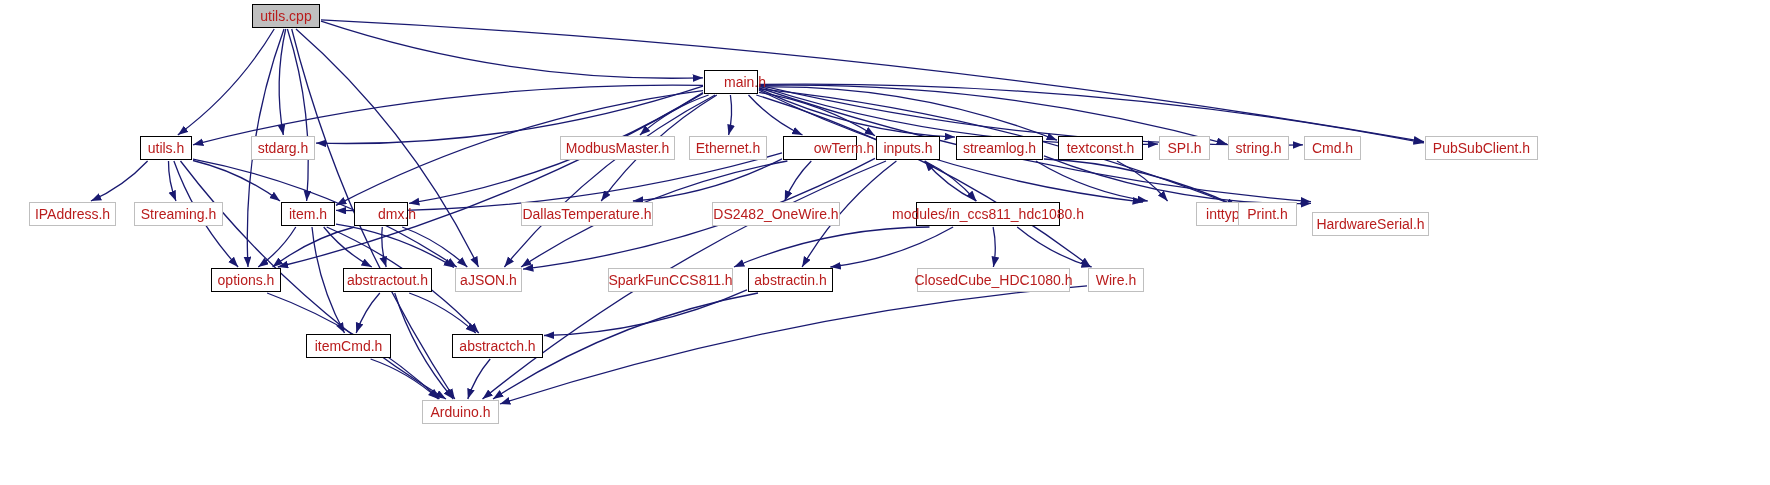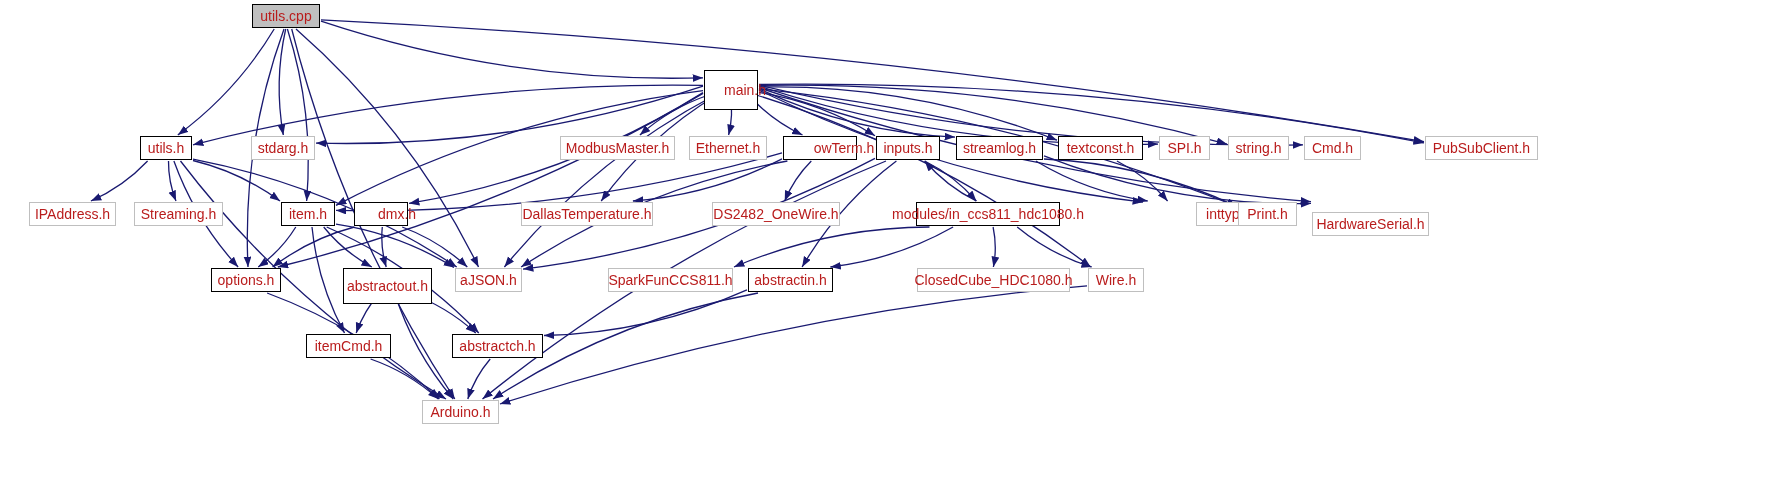--- a/index.html
+++ b/index.html
@@ -128,21 +128,21 @@
         <path d="M370.6,359.0 Q408.5,372.2 438.4,399.0" marker-end="url(#ah)"></path>
         <path d="M490.2,359.0 Q475.0,376.8 467.8,399.0" marker-end="url(#ah)"></path>
         <path d="M267.1,293.0 Q363.9,328.8 439.4,399.0" marker-end="url(#ah)"></path>
         <path d="M1087.0,285.8 Q786.8,311.6 500.0,404.0" marker-end="url(#ah)"></path>
       </g>
   </svg>
   <div id="nodes">
       <div class="node root" style="left: 252px; top: 4px; width: 68px; height: 24px;">
         <span class="lbl">utils.cpp</span>
       </div>
-      <div class="node local" style="left: 704px; top: 70px; width: 54px; height: 40px; padding-left: 28px;">
+      <div class="node local" style="left: 704px; top: 70px; width: 54px; height: 24px; padding-left: 28px;">
         <span class="lbl">main.h</span>
       </div>
       <div class="node local" style="left: 140px; top: 136px; width: 52px; height: 24px;">
         <span class="lbl">utils.h</span>
       </div>
       <div class="node lib" style="left: 251px; top: 136px; width: 64px; height: 24px;">
         <span class="lbl">stdarg.h</span>
       </div>
       <div class="node lib" style="left: 560px; top: 136px; width: 115px; height: 24px;">
         <span class="lbl">ModbusMaster.h</span>
@@ -200,21 +200,21 @@
       </div>
       <div class="node lib" style="left: 1238px; top: 202px; width: 59px; height: 24px;">
         <span class="lbl">Print.h</span>
       </div>
       <div class="node lib" style="left: 1312px; top: 202px; width: 117px; height: 24px; margin-top: 10px;">
         <span class="lbl">HardwareSerial.h</span>
       </div>
       <div class="node local" style="left: 211px; top: 268px; width: 70px; height: 24px;">
         <span class="lbl">options.h</span>
       </div>
-      <div class="node local" style="left: 343px; top: 268px; width: 89px; height: 36px;">
+      <div class="node local" style="left: 343px; top: 268px; width: 89px; height: 24px;">
         <span class="lbl">abstractout.h</span>
       </div>
       <div class="node lib" style="left: 455px; top: 268px; width: 67px; height: 24px;">
         <span class="lbl">aJSON.h</span>
       </div>
       <div class="node lib" style="left: 608px; top: 268px; width: 125px; height: 24px;">
         <span class="lbl">SparkFunCCS811.h</span>
       </div>
       <div class="node local" style="left: 748px; top: 268px; width: 85px; height: 24px;">
         <span class="lbl">abstractin.h</span>

